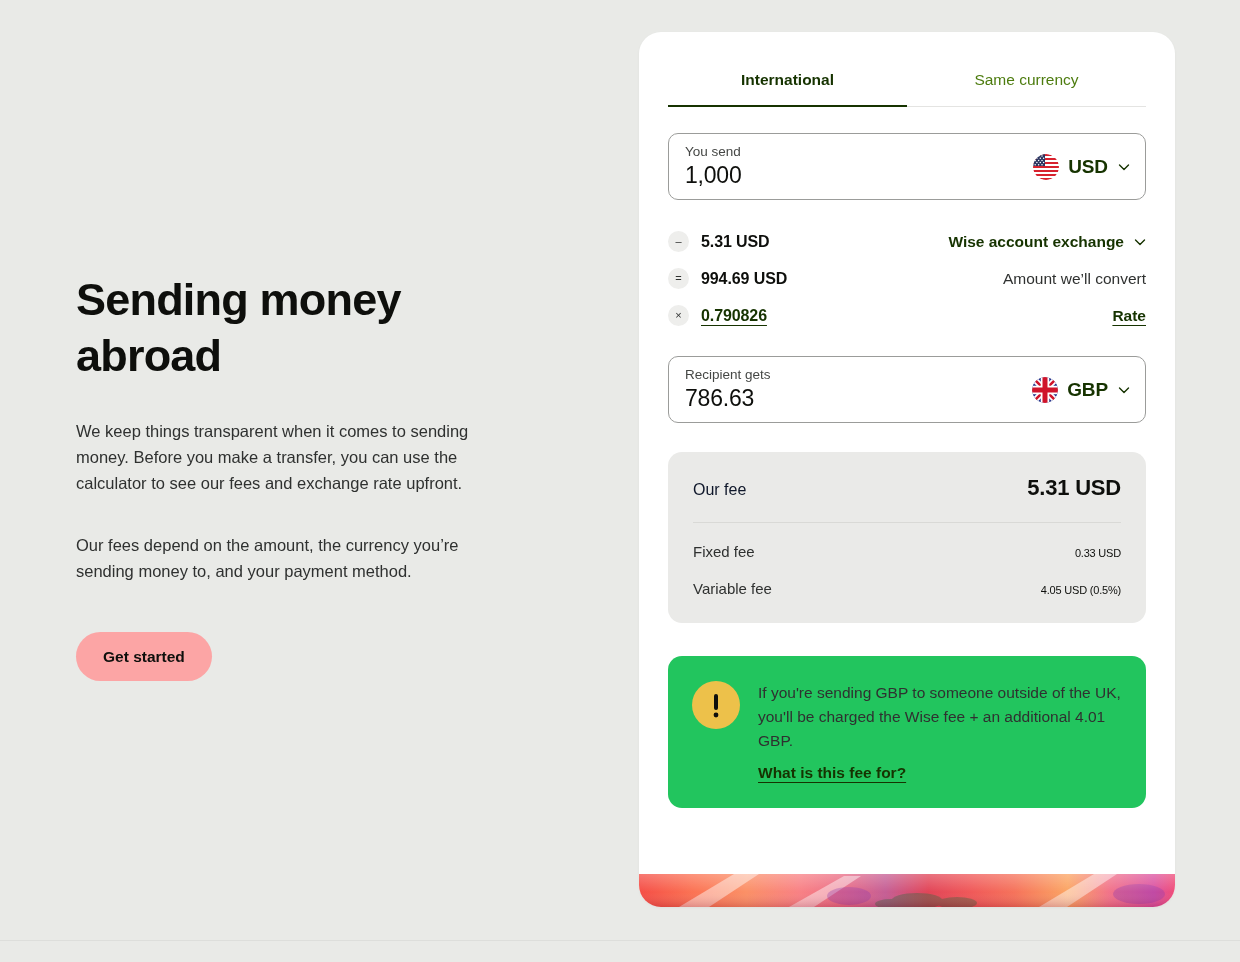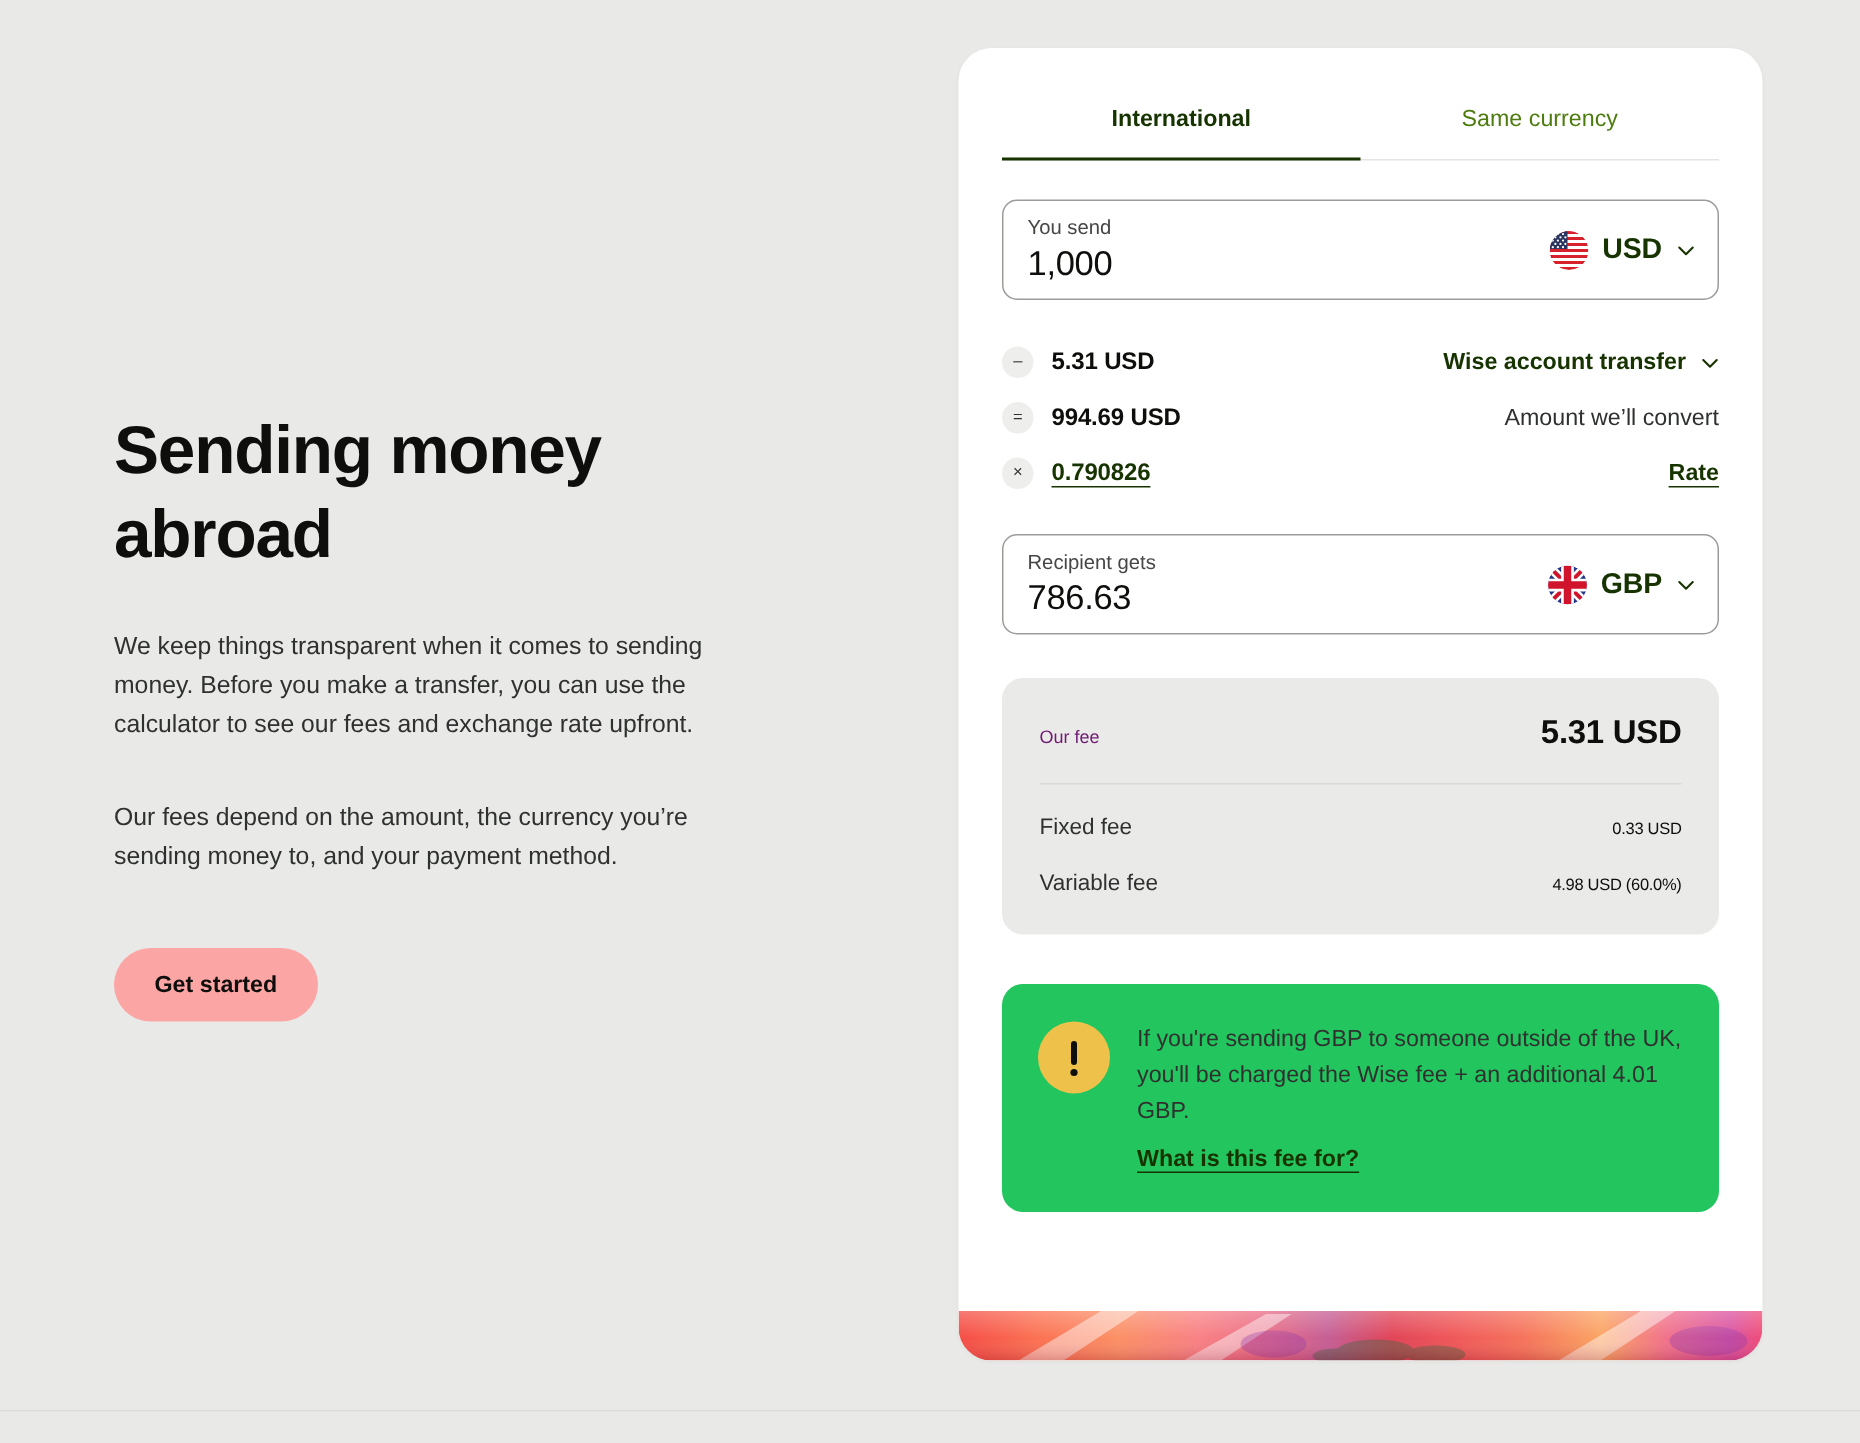--- a/index.html
+++ b/index.html
@@ -231,21 +231,21 @@
     border-radius: 14px;
     padding: 23px 25px 26px 25px;
   }
   .fee-main {
     display: flex;
     align-items: baseline;
     justify-content: space-between;
     padding-bottom: 21px;
     border-bottom: 1px solid #d9d9d6;
   }
-  .fee-main-label { font-size: 12px; color: #701a75; text-align: right; }
+  .fee-main-label { font-size: 16px; color: #0f172a; text-align: right; }
   .fee-main-value {
     font-size: 22px;
     font-weight: 700;
     color: #0e0f0c;
     letter-spacing: -0.2px;
   }
   .fee-sub {
     display: flex;
     align-items: baseline;
     justify-content: space-between;
@@ -370,21 +370,21 @@
     </button>
   </div>
 
   <div class="breakdown">
 
     <div class="brow">
       <span class="op-badge">–</span>
       <span class="brow-value">5.31 USD</span>
       <span class="brow-spacer"></span>
       <button class="brow-right strong">
-        <span>Wise account transfer</span>
+        <span>Wise account exchange</span>
         <span class="chev">
           <svg viewBox="0 0 14 14" width="14" height="14" aria-hidden="true">
             <path d="M2.5 5 L7 9.5 L11.5 5" fill="none" stroke="#163300" stroke-width="1.4" stroke-linecap="round" stroke-linejoin="round"></path>
           </svg>
         </span>
       </button>
     </div>
 
     <div class="brow">
       <span class="op-badge">=</span>
@@ -437,21 +437,21 @@
     <div class="fee-main">
       <span class="fee-main-label">Our fee</span>
       <span class="fee-main-value">5.31 USD</span>
     </div>
     <div class="fee-sub">
       <span class="fee-sub-label">Fixed fee</span>
       <span class="fee-sub-value">0.33 USD</span>
     </div>
     <div class="fee-sub">
       <span class="fee-sub-label">Variable fee</span>
-      <span class="fee-sub-value">4.98 USD (60.0%)</span>
+      <span class="fee-sub-value">4.05 USD (0.5%)</span>
     </div>
   </div>
 
   <div class="alert-box">
     <span class="alert-icon">
       <svg viewBox="0 0 48 48" width="48" height="48" aria-hidden="true">
         <rect x="22" y="13" width="4" height="16" rx="2" fill="#0e0f0c"></rect>
         <circle cx="24" cy="34" r="2.4" fill="#0e0f0c"></circle>
       </svg>
     </span>

